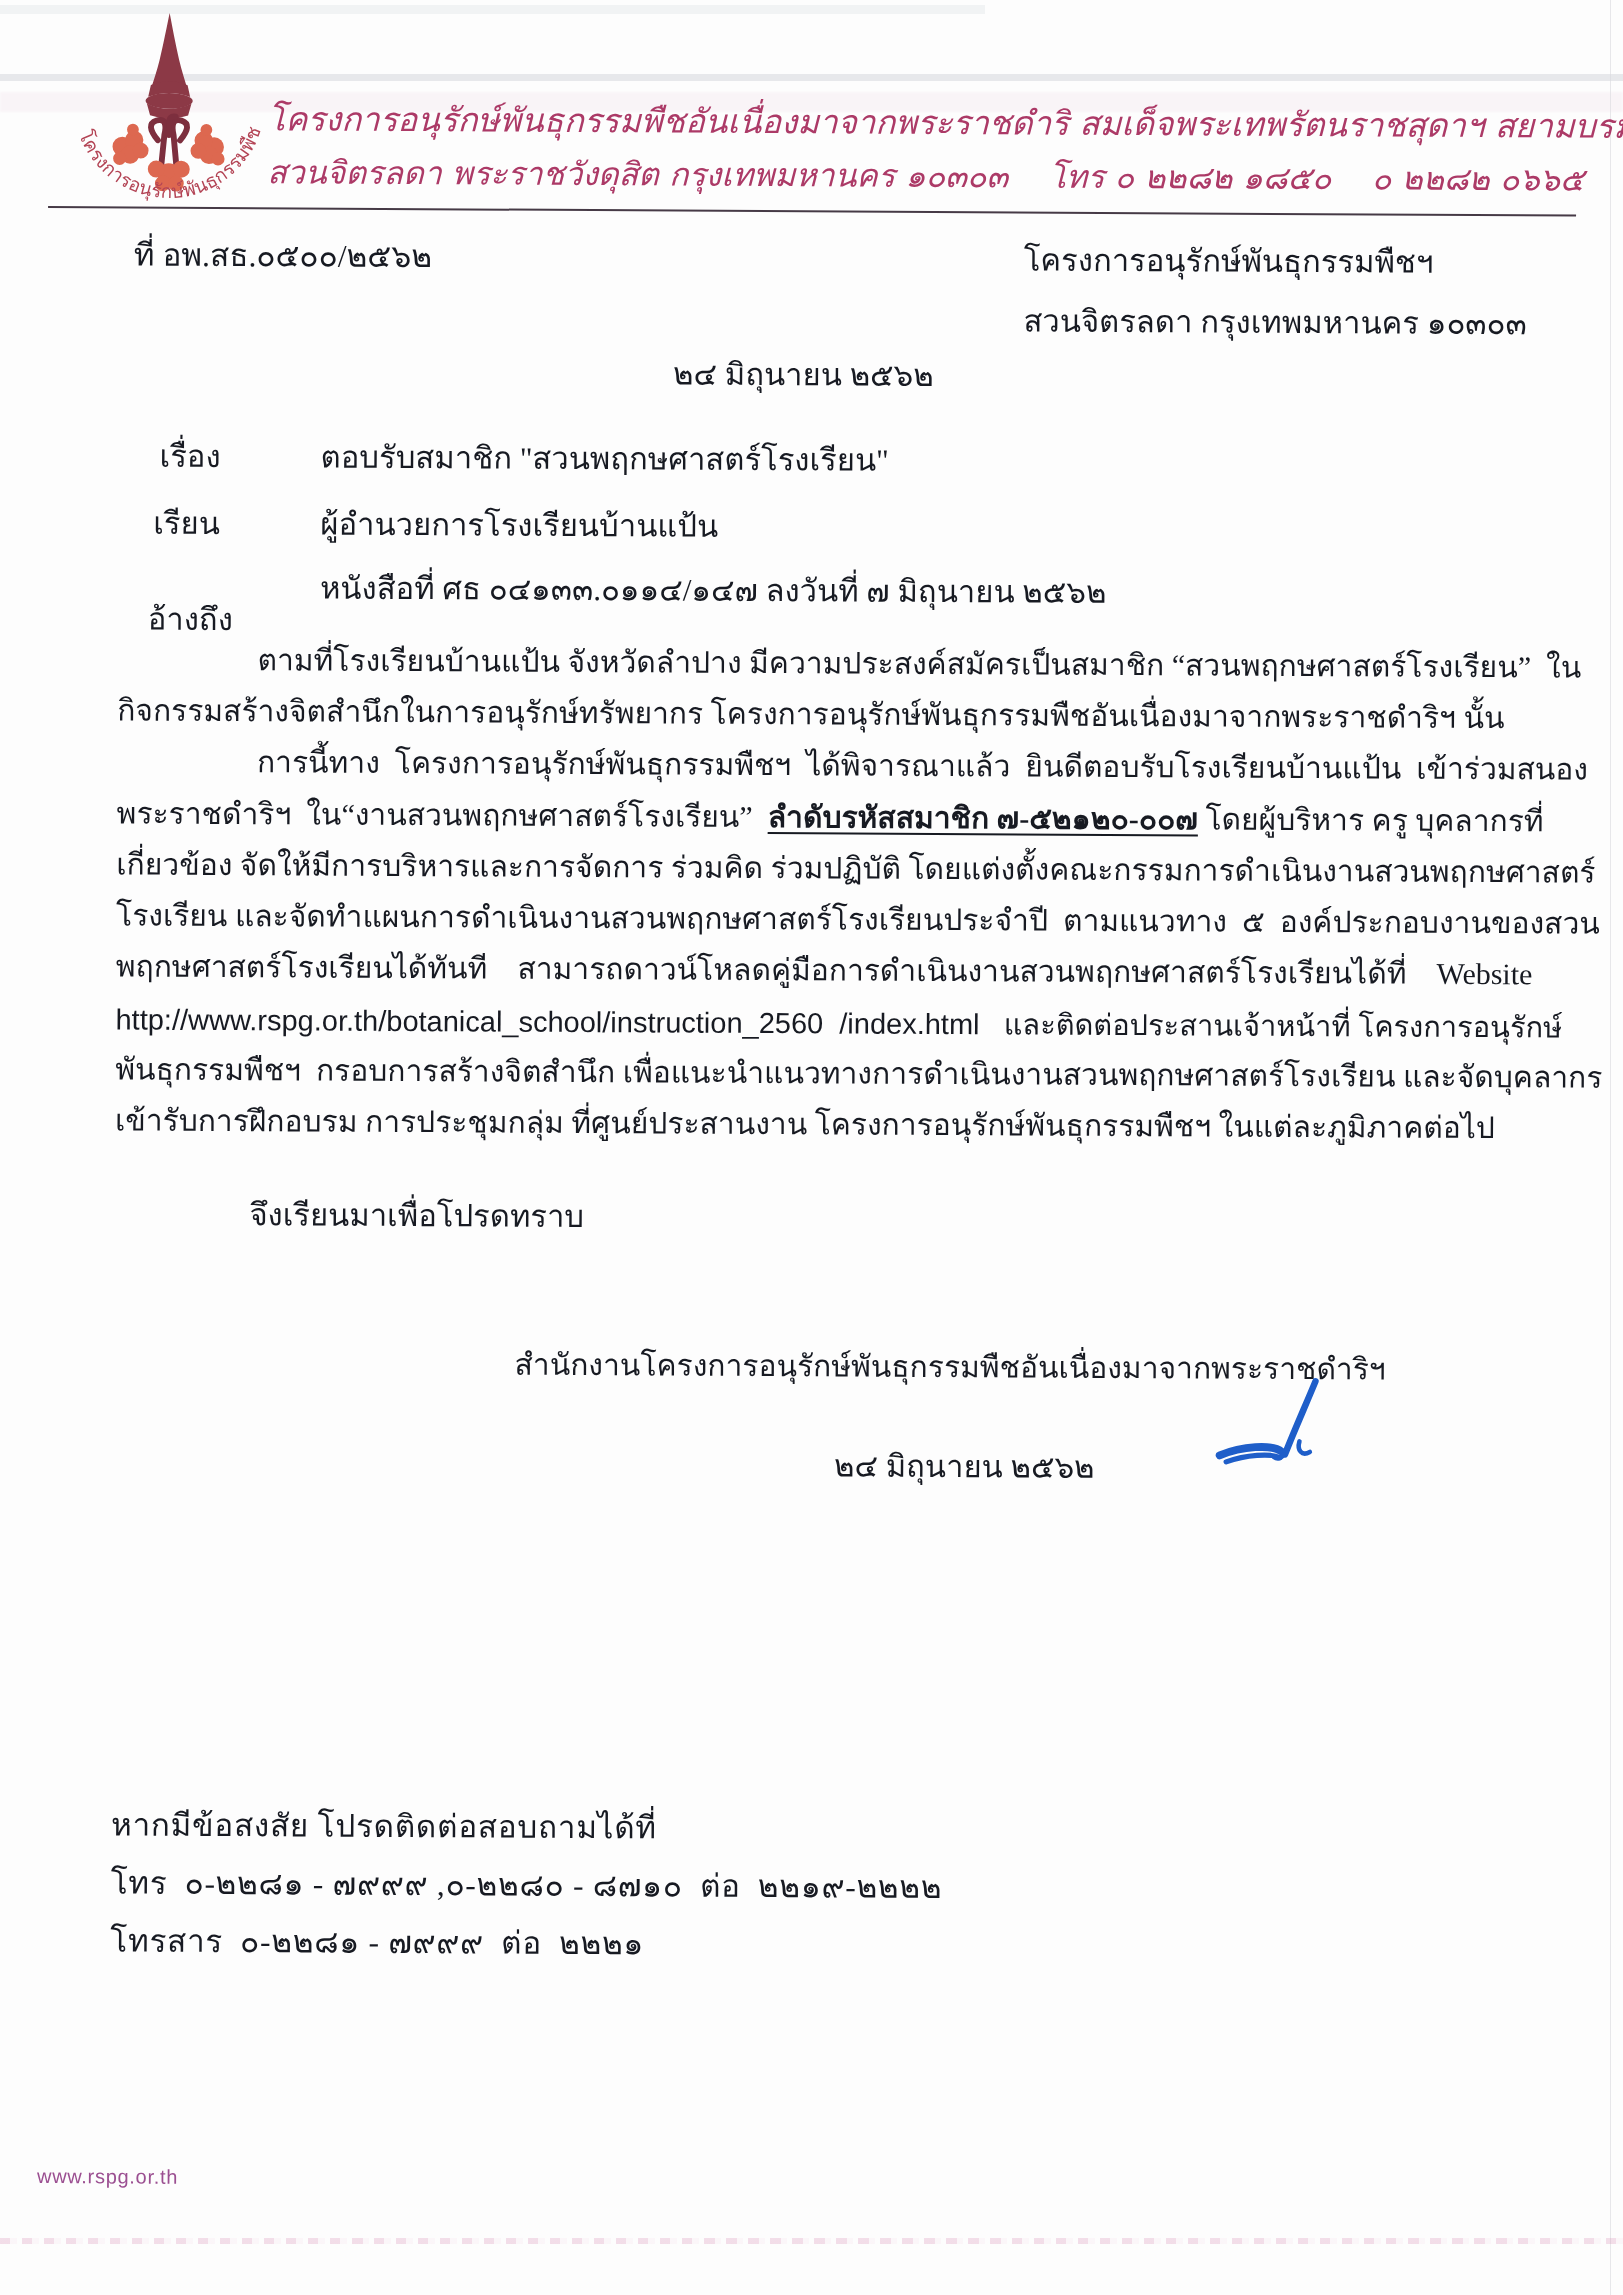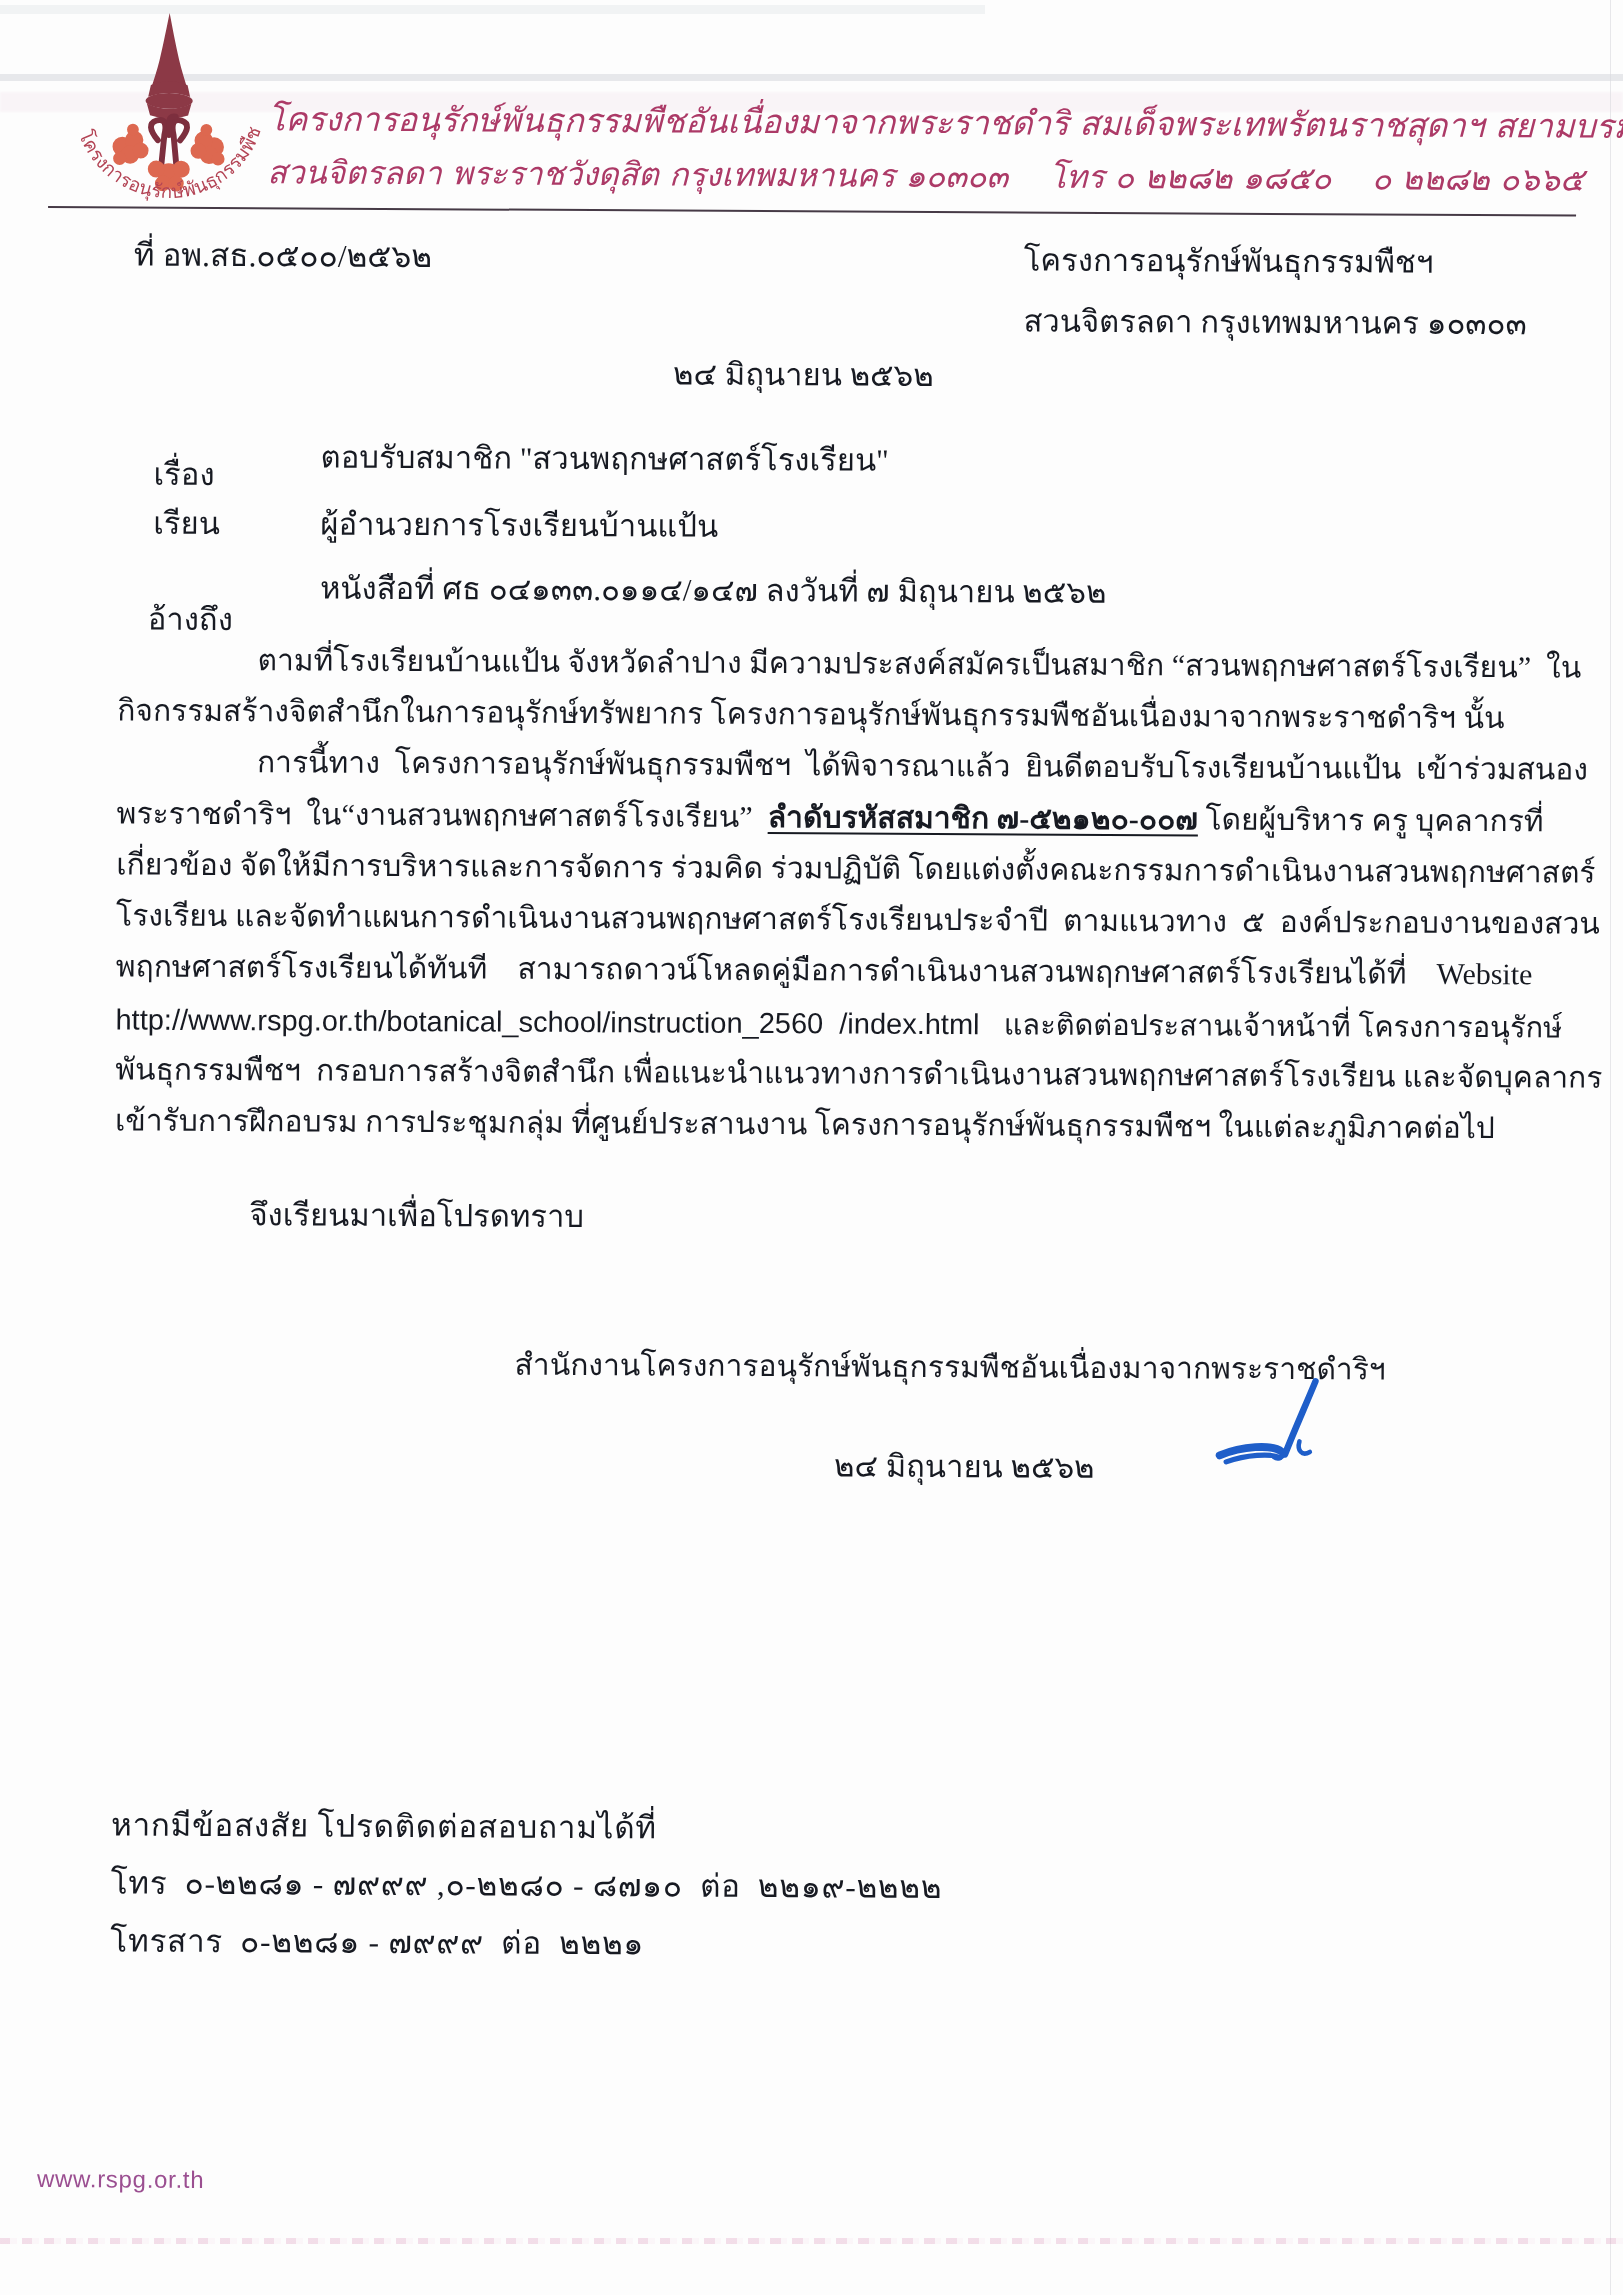--- a/index.html
+++ b/index.html
@@ -35,21 +35,21 @@
   .org-addr{left:1025px;top:297px;font-size:31px;}
   .date-top{left:675px;top:352px;font-size:31px;}
   .lbl{font-size:31px;}
   .bodyline{font-size:30px;}
   .seg-bold{font-weight:bold;text-decoration:underline;text-decoration-thickness:2px;text-underline-offset:4.6px;}
   .urlline{font-family:"Liberation Sans","DejaVu Sans",sans-serif;font-size:29px;}
   .closing{left:256px;top:1195px;font-size:31px;}
   .sig-office{left:522px;top:1343px;font-size:30px;}
   .sig-date{left:842px;top:1443px;font-size:31px;}
   .contact{font-size:31.5px;letter-spacing:0.7px;}
-  .footer-url{left:49px;top:2164px;font-size:24px;color:#9b4f91;font-family:"Liberation Sans","DejaVu Sans",sans-serif;letter-spacing:0.7px;}
+  .footer-url{left:49px;top:2164px;font-size:20px;color:#9b4f91;font-family:"Liberation Sans","DejaVu Sans",sans-serif;letter-spacing:0.7px;}
   svg{position:absolute;display:block;}
 </style>
 </head>
 <body>
 
 <div class="sheet">
 
   <div class="streak-top"></div>
   <div class="band-gray"></div>
   <div class="ghost-pink"></div>
@@ -109,21 +109,21 @@
 
     <div class="t hdr-line hdr1">โครงการอนุรักษ์พันธุกรรมพืชอันเนื่องมาจากพระราชดำริ สมเด็จพระเทพรัตนราชสุดาฯ สยามบรมราชกุมารี</div>
     <div class="t hdr-line hdr2">สวนจิตรลดา พระราชวังดุสิต กรุงเทพมหานคร ๑๐๓๐๓    โทร ๐ ๒๒๘๒ ๑๘๕๐    ๐ ๒๒๘๒ ๐๖๖๕    โทรสาร ๐ ๒๒๘๒ ๐๖๖๕</div>
     <div class="rule"></div>
 
     <div class="t ref">ที่ อพ.สธ.๐๕๐๐/๒๕๖๒</div>
     <div class="t org-name">โครงการอนุรักษ์พันธุกรรมพืชฯ</div>
     <div class="t org-addr">สวนจิตรลดา กรุงเทพมหานคร ๑๐๓๐๓</div>
     <div class="t date-top">๒๔ มิถุนายน ๒๕๖๒</div>
 
-    <div class="t lbl" style="left:156px;top:437px;margin-top:18px;">เรื่อง</div>
+    <div class="t lbl" style="left:162px;top:437px;">เรื่อง</div>
     <div class="t lbl" style="left:323px;top:437px;">ตอบรับสมาชิก "สวนพฤกษศาสตร์โรงเรียน"</div>
     <div class="t lbl" style="left:156px;top:504px;">เรียน</div>
     <div class="t lbl" style="left:323px;top:504px;">ผู้อำนวยการโรงเรียนบ้านแป้น</div>
     <div class="t lbl" style="left:151px;top:600px;">อ้างถึง</div>
     <div class="t lbl" style="left:323px;top:568px;">หนังสือที่ ศธ ๐๔๑๓๓.๐๑๑๔/๑๔๗ ลงวันที่ ๗ มิถุนายน ๒๕๖๒</div>
 
     <div class="t bodyline" style="left:261px;top:640px;">ตามที่โรงเรียนบ้านแป้น จังหวัดลำปาง มีความประสงค์สมัครเป็นสมาชิก “สวนพฤกษศาสตร์โรงเรียน”  ใน</div>
     <div class="t bodyline" style="left:121px;top:691px;">กิจกรรมสร้างจิตสำนึกในการอนุรักษ์ทรัพยากร โครงการอนุรักษ์พันธุกรรมพืชอันเนื่องมาจากพระราชดำริฯ นั้น</div>
     <div class="t bodyline" style="left:261px;top:742px;">การนี้ทาง  โครงการอนุรักษ์พันธุกรรมพืชฯ  ได้พิจารณาแล้ว  ยินดีตอบรับโรงเรียนบ้านแป้น  เข้าร่วมสนอง</div>
     <div class="t bodyline" style="left:121px;top:794px;"><span>พระราชดำริฯ  ใน“งานสวนพฤกษศาสตร์โรงเรียน”  </span><span class="seg-bold">ลำดับรหัสสมาชิก ๗-๕๒๑๒๐-๐๐๗</span><span> โดยผู้บริหาร ครู บุคลากรที่</span></div>

